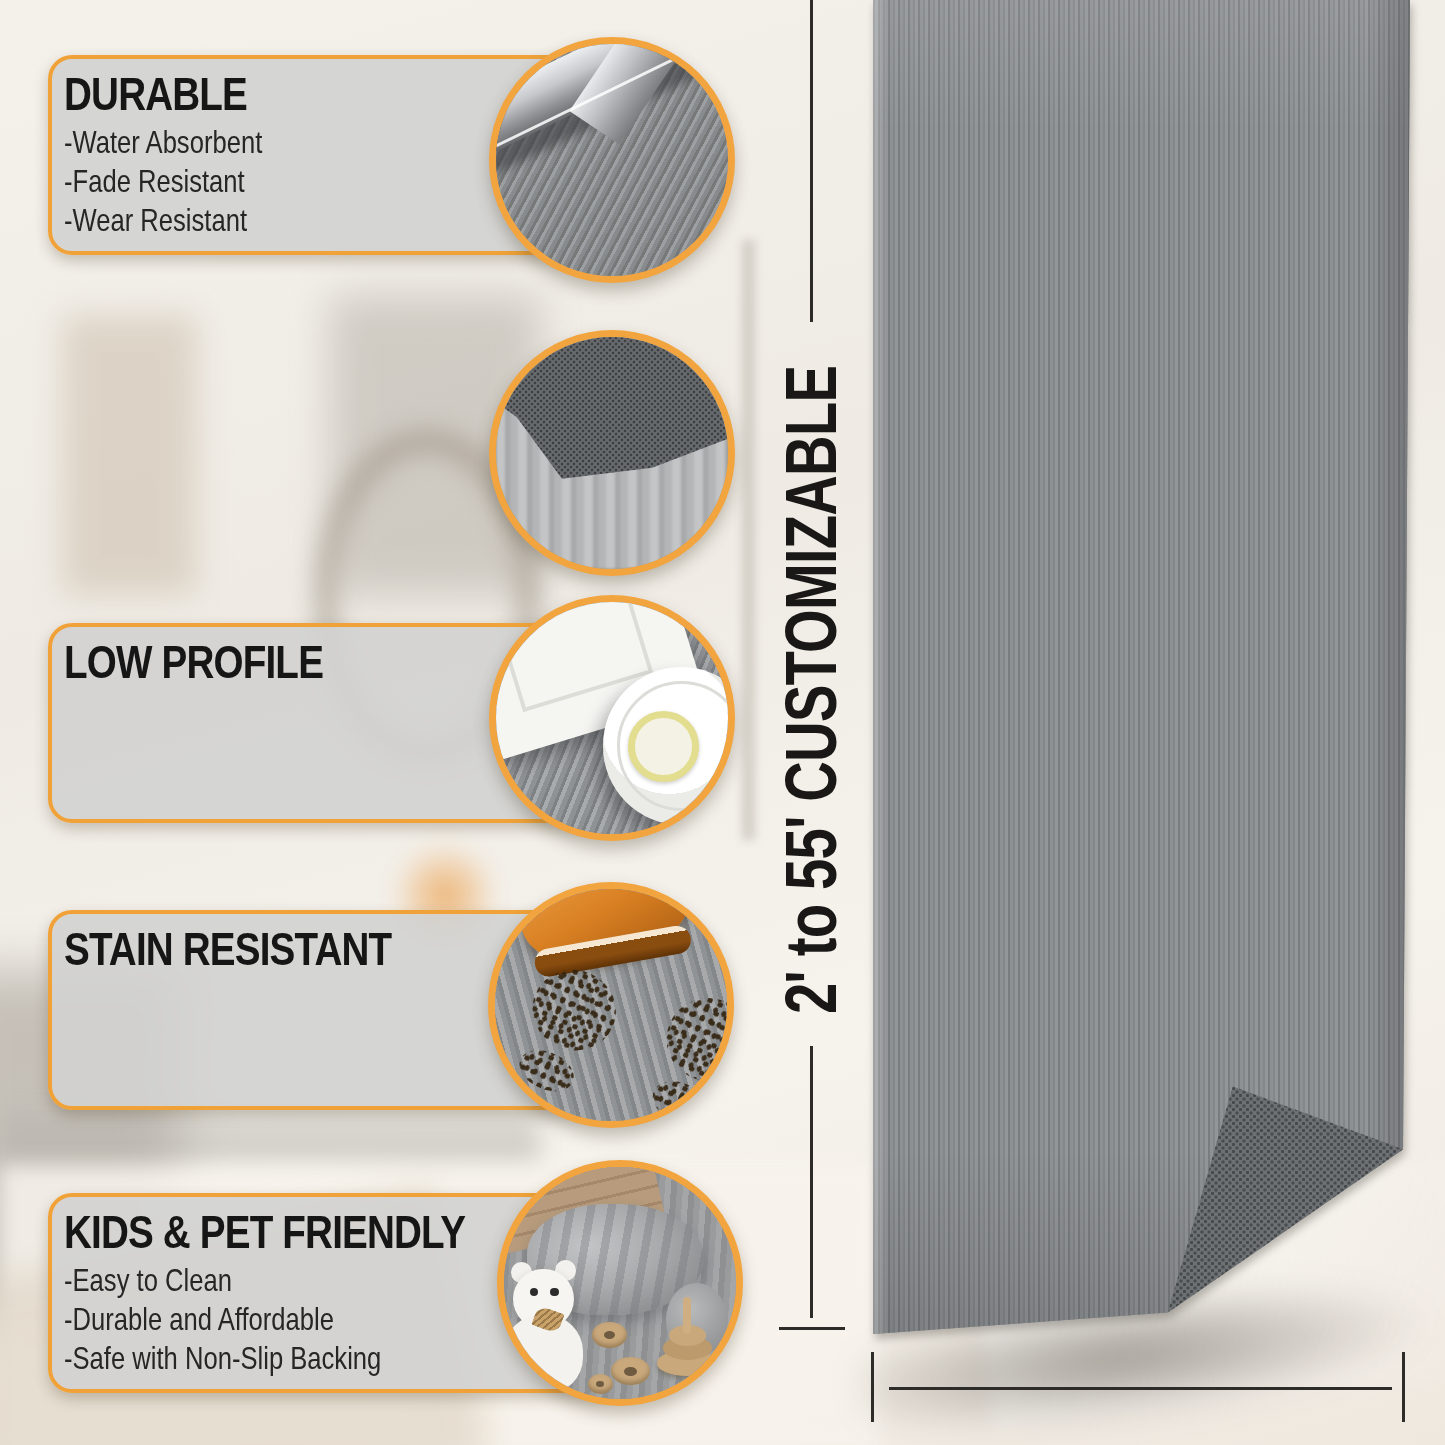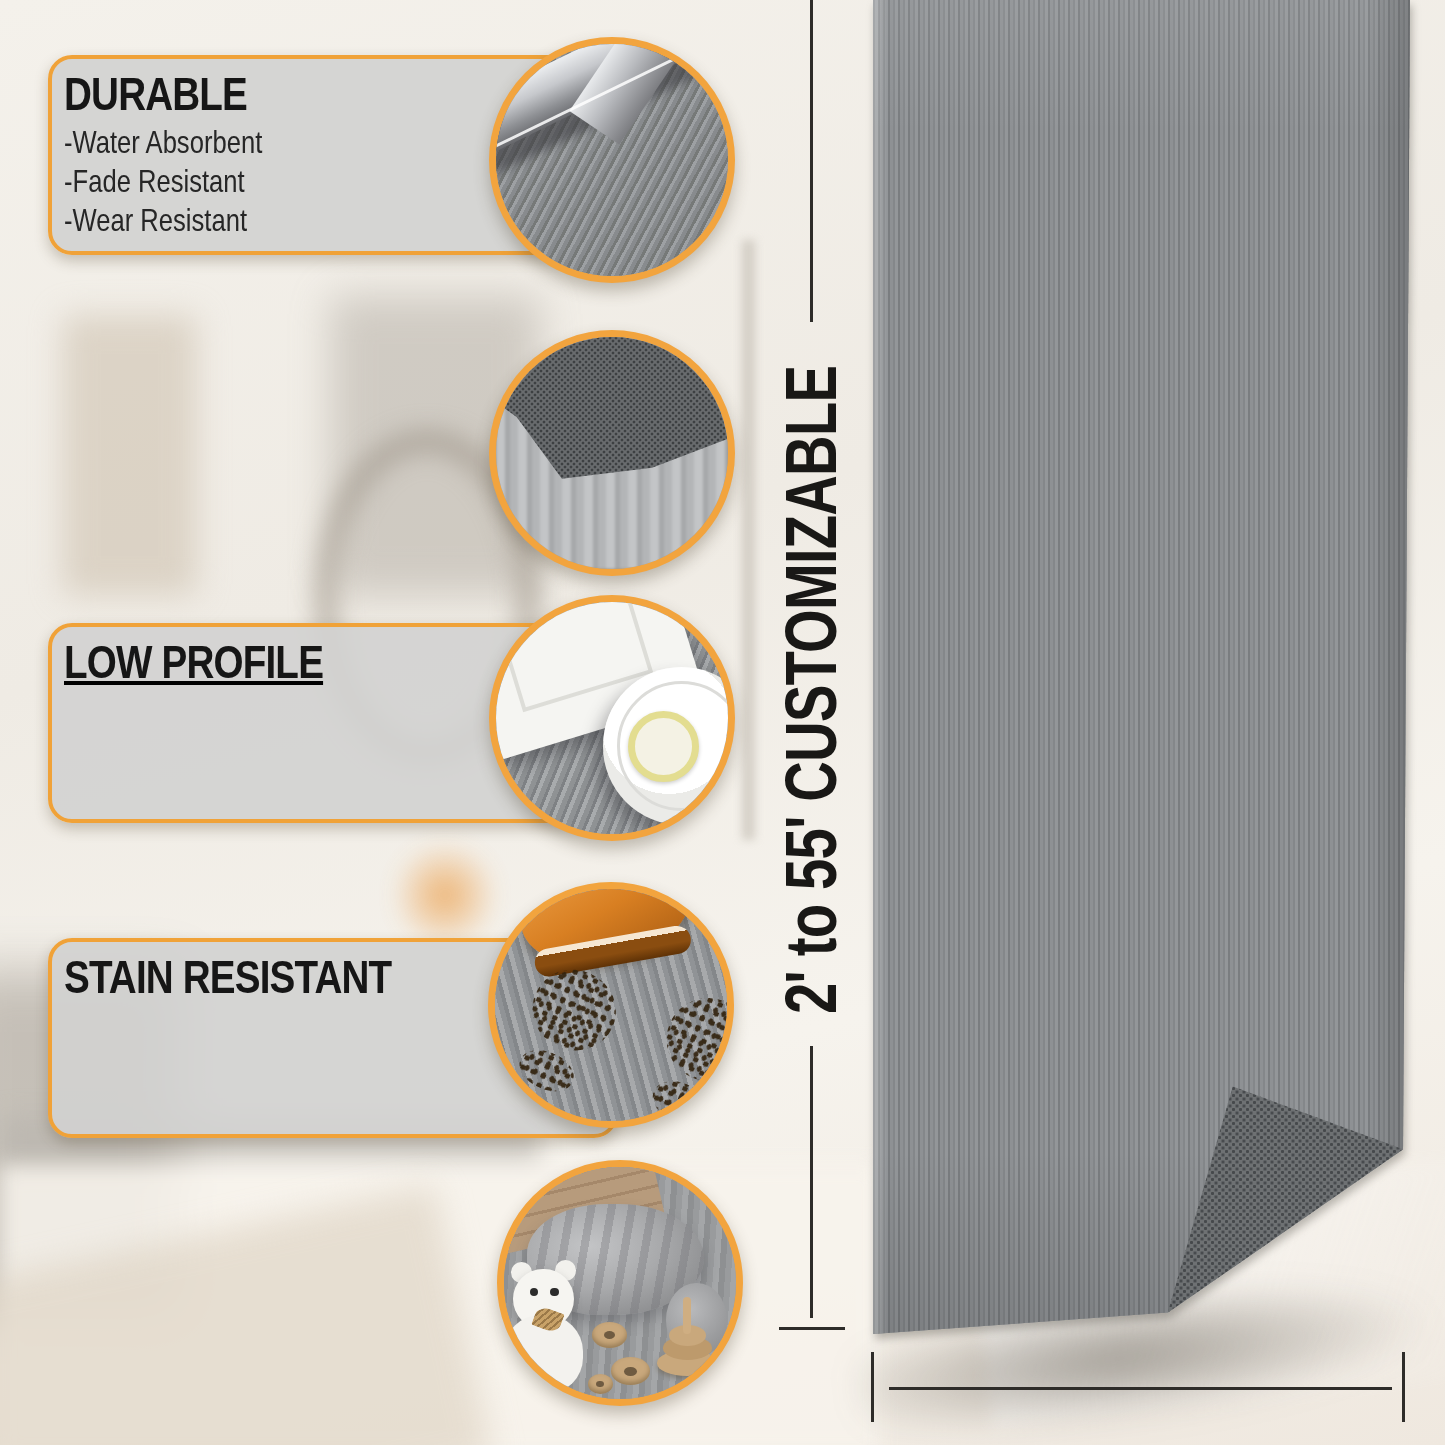--- a/index.html
+++ b/index.html
@@ -203,56 +203,64 @@
     </div>
   </div>
 
   <div class="fcircle" style="left:489px;top:330px;">
     <div class="scene">
       <div class="s2-carpet"></div>
       <div class="s2-mesh"></div>
     </div>
   </div>
 
-  <div class="fbox" style="top:623px;text-decoration:underline;">
+  <div class="fbox" style="top:623px;">
     <div class="ftitle">LOW PROFILE</div>
   </div>
   <div class="fcircle" style="left:489px;top:595px;">
     <div class="scene">
       <div class="s3-carpet"></div>
       <div class="s3-door">
         <div class="s3-panel"></div>
       </div>
       <div class="s3-vac">
         <div class="s3-vacring"></div>
         <div class="s3-vacbtn"></div>
       </div>
     </div>
   </div>
 
-  <div class="fbox" style="top:938px;">
+  <div class="fbox" style="top:910px;">
     <div class="ftitle">STAIN RESISTANT</div>
   </div>
   <div class="fcircle" style="left:488px;top:882px;">
     <div class="scene">
       <div class="s4-carpet"></div>
       <div class="s4-boot">
         <div class="s4-sole"></div>
       </div>
       <div class="mudprint s4-print1">
         <div class="mud mud-toe"></div>
         <div class="mud mud-heel"></div>
       </div>
       <div class="mudprint s4-print2">
         <div class="mud mud-toe"></div>
         <div class="mud mud-heel"></div>
       </div>
     </div>
   </div>
 
+  <div class="fbox" style="top:1193px;">
+    <div class="ftitle">KIDS &amp; PET FRIENDLY</div>
+    <div class="fbullets">
+      <div class="fbullet">-Easy to Clean</div>
+      <div class="fbullet">-Durable and Affordable</div>
+      <div class="fbullet">-Safe with Non-Slip Backing</div>
+    </div>
+  </div>
   <div class="fcircle" style="left:497px;top:1160px;">
     <div class="scene">
       <div class="s5-carpet"></div>
       <div class="s5-wood"></div>
       <div class="s5-cat">
         <div class="s5-catstripes"></div>
       </div>
       <div class="s5-head"></div>
       <div class="s5-bearear1"></div>
       <div class="s5-bearear2"></div>

